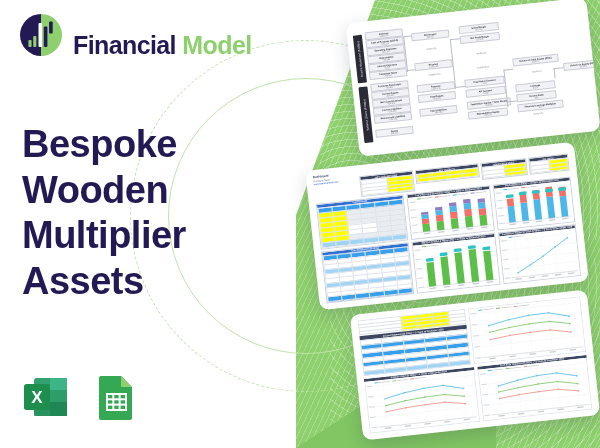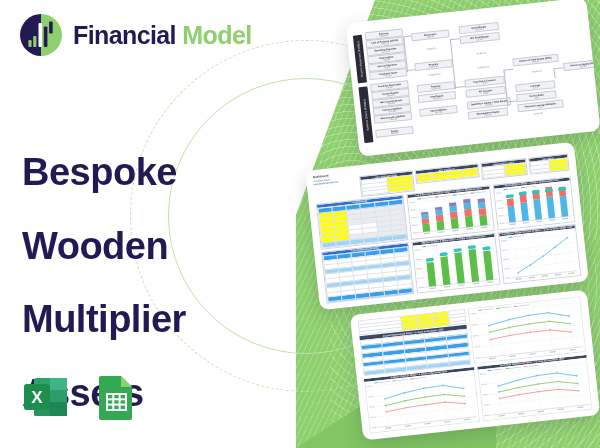--- a/index.html
+++ b/index.html
@@ -49,33 +49,33 @@
   .ring-dashed{
     left:130px;top:40px;width:350px;height:350px;
     border:1.5px dashed #bfe3a8;
   }
   .ring-solid{
     left:168px;top:78px;width:274px;height:274px;
     border:1.5px solid #bfe3a8;
   }
 
   
-  .logo{position:absolute;left:18px;top:12px;display:flex;align-items:center;gap:9px;}
+  .logo{position:absolute;left:18px;top:12px;display:flex;align-items:flex-end;gap:9px;}
   .logo-mark{position:relative;width:46px;height:46px;flex:none;}
   .logo-text{font-size:25px;font-weight:700;letter-spacing:-.6px;line-height:1;white-space:nowrap;}
   .logo-text .t-dark{color:#231a54;}
   .logo-text .t-green{color:#8ed06d;}
 
   
   .headline{
     position:absolute;left:22px;top:122px;width:250px;
     color:#231a54;font-size:38px;font-weight:700;line-height:1.20;
     letter-spacing:-0.5px;
   }
-  .headline span{display:block;margin-top:28px;}
+  .headline span{display:block;}
 
   
   .app-icons{position:absolute;left:20px;top:371px;display:flex;gap:18px;}
   .app-icon{width:52px;height:52px;position:relative;}
 
   
   .card{
     position:absolute;background:#fff;border-radius:9px;
     box-shadow:0 6px 18px rgba(30,40,60,.20);
     overflow:hidden;

